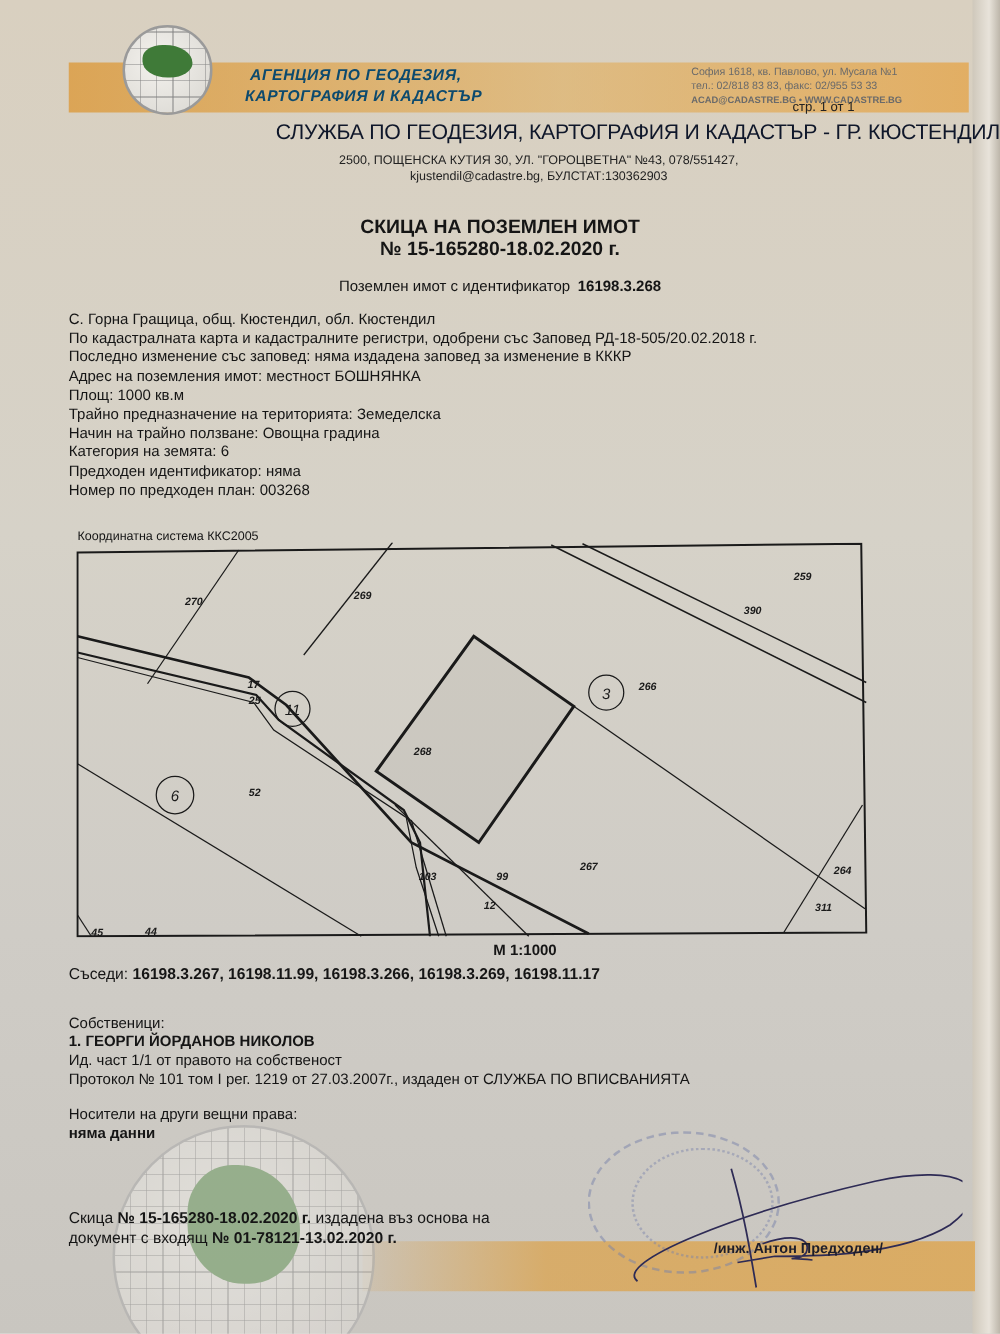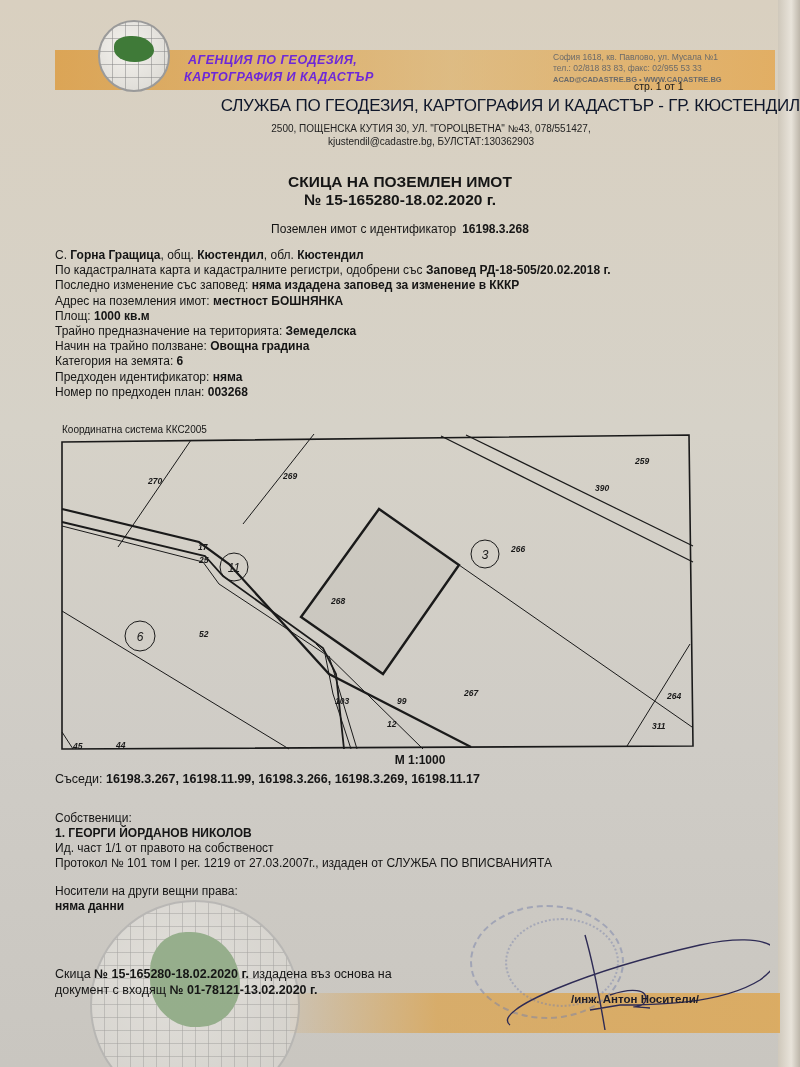--- a/index.html
+++ b/index.html
@@ -17,32 +17,32 @@
   .globe { position:absolute; border-radius:50%; border:2px solid #9a9a9a; box-sizing:border-box;
     background:
       repeating-linear-gradient(90deg, transparent 0 12px, rgba(130,130,130,0.5) 12px 13px),
       repeating-linear-gradient(0deg, transparent 0 12px, rgba(130,130,130,0.5) 12px 13px),
       radial-gradient(circle at 40% 40%, #f4f2ee, #d8d6d0); }
   .globe .bg-shape { position:absolute; background:#3f7a38; border-radius:40% 55% 45% 50%; }
   .globe-top { left:98px; top:20px; width:72px; height:72px; }
   .globe-top .bg-shape { left:14px; top:14px; width:40px; height:26px; }
   .globe-bottom { left:90px; top:900px; width:210px; height:210px; opacity:0.55; border-color:#aaa; }
   .globe-bottom .bg-shape { left:58px; top:30px; width:90px; height:95px; background:#6b9a60; }
-  .agency-name { position:absolute; left:188px; top:52px; font-weight:bold; font-size:12.5px;
-    letter-spacing:0.5px; color:#6d28d9; font-style:italic; line-height:17px; }
+  .agency-name { position:absolute; left:200px; top:52px; font-weight:bold; font-size:12.5px;
+    letter-spacing:0.5px; color:#0c4a6e; font-style:italic; line-height:17px; }
   .hq { position:absolute; left:553px; top:52px; font-size:8.5px; color:#6a6a6a; line-height:11px; text-align:left; }
   .hq .b { font-weight:bold; font-size:7.5px; }
   .pageno { position:absolute; left:634px; top:80px; font-size:10.5px; color:#222; }
   .service { position:absolute; left:0; width:800px; top:96px; text-align:right; font-size:17px; letter-spacing:-0.2px; color:#0f172a; }
   .addr { position:absolute; left:0; width:800px; top:122px; text-align:center; font-size:10px; line-height:13px; color:#222;padding-left:31px; }
   .title { position:absolute; left:0; width:800px; top:173px; text-align:center; font-weight:bold; font-size:15.5px; line-height:18px; }
   .ident { position:absolute; left:0; width:800px; top:222px; text-align:center; font-size:12px; }
   .ident b { margin-left:6px;margin-top:16px; }
   .info { position:absolute; left:55px; top:248px; font-size:12px; line-height:15.2px; }
-  .info b { font-weight:bold; }
+  .info b { font-weight:normal; }
   .coords { position:absolute; left:62px; top:424px; font-size:10px; }
   .map { position:absolute; left:61px; top:434px; }
   .scale { position:absolute; left:0; width:800px; top:753px; text-align:center; font-weight:bold; font-size:12px; padding-left:40px; box-sizing:border-box; }
   .neigh { position:absolute; left:55px; top:772px; font-size:12.5px; }
   .owners { position:absolute; left:55px; top:811px; font-size:12px; line-height:15px; }
   .rights { position:absolute; left:55px; top:884px; font-size:12px; line-height:15px; }
   .issued { position:absolute; left:55px; top:966px; font-size:12.5px; line-height:16px; }
   .stamp { position:absolute; left:470px; top:905px; width:150px; height:110px; border-radius:50%;
     border:2px dashed rgba(120,130,170,0.5); }
   .stamp2 { position:absolute; left:505px; top:918px; width:110px; height:85px; border-radius:50%;
@@ -205,13 +205,13 @@
     <b>№ 01-78121-13.02.2020 г.</b>
   </div>
 </div>
 
 <div class="stamp"></div>
 <div class="stamp2"></div>
 
 <svg class="sig" width="300" height="130" viewBox="0 0 300 130">
   <path d="M40,115 C20,100 120,60 230,35 C300,20 330,40 290,70 C250,95 180,95 150,95 L120,100 M115,25 C125,60 130,90 135,120 M140,85 C160,78 180,78 175,92 C170,100 150,95 180,98" fill="none" stroke="#2e2b55" stroke-width="1.4"></path>
 </svg>
-<div class="signer">/инж. Антон Носители/</div>
+<div class="signer">/инж. Антон Предходен/</div>
 
 </body></html>

